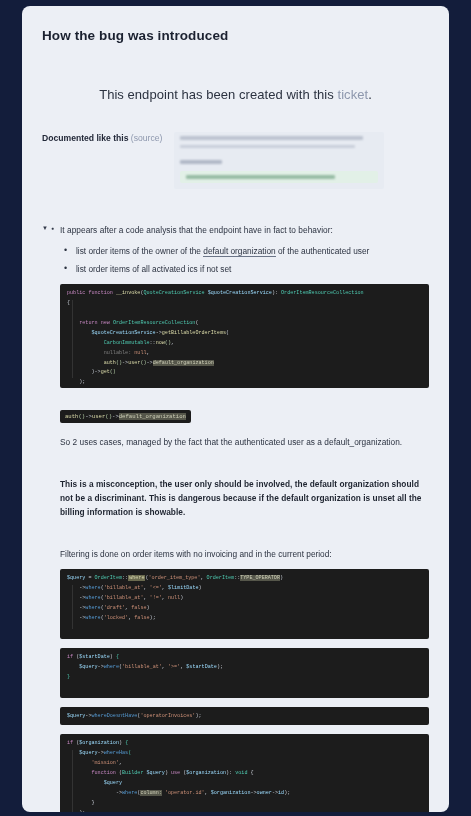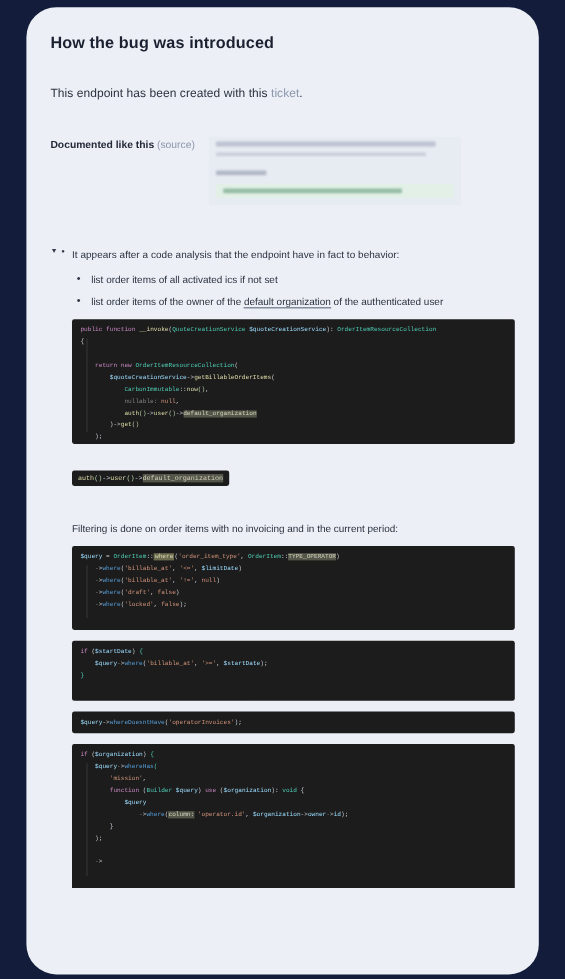--- a/index.html
+++ b/index.html
@@ -12,40 +12,41 @@
   #page {
     position: relative;
     width: 471px; height: 816px;
     background: #131d3b;
   }
   .card {
     position: absolute;
     left: 22px; top: 6px;
     width: 427px; height: 806px;
     background: #eceff5;
-    border-radius: 25px;
+    border-radius: 8px;
     overflow: hidden;
   }
   .card-inner {
     padding: 18px 20px 0 20px;
     position: relative;
     height: 100%;
   }
   .page-title {
     font-size: 13.5px;
     font-weight: bold;
     color: #1b2130;
     letter-spacing: 0.1px;
     margin-top: 4px;
   }
   .intro {
-    font-size: 10px;
-    color: #2b3240;
-    margin-top: 30px;
+    font-size: 13px;
+    color: #2b3240;
+    margin-top: 44px;
     letter-spacing: 0.05px;
+    text-align: center;
   }
   .link-muted { color: #8d97ad; }
   .doc-row {
     margin-top: 30px;
     display: flex;
     align-items: flex-start;
     gap: 4px;
   }
   .doc-label {
     font-size: 8.6px;
@@ -201,42 +202,44 @@
       <div class="see-more">
         <span class="caret">▼</span>
         <span class="bullet">●</span>
       </div>
 
       <div class="body-indent">
         <div class="para" style="margin-top:12px">It appears after a code analysis that the endpoint have in fact to behavior:</div>
 
         <ul class="bullets">
           <li>
-            <span>list order items of all activated ics if not set</span>
+            <span>list order items of the owner of the </span><span class="uline">default organization</span><span> of the authenticated user</span>
           </li>
           <li>
-            <span>list order items of the owner of the </span><span class="uline">default organization</span><span> of the authenticated user</span>
+            <span>list order items of all activated ics if not set</span>
           </li>
         </ul>
 
         <div class="code tall1"><span class="gutter"></span><span class="kw">public</span> <span class="kw">function</span> <span class="fn">__invoke</span>(<span class="cls">QuoteCreationService</span> <span class="var">$quoteCreationService</span>): <span class="cls">OrderItemResourceCollection</span>
 {
 
     <span class="kw">return</span> <span class="kw">new</span> <span class="cls">OrderItemResourceCollection</span>(
         <span class="var">$quoteCreationService</span>-&gt;<span class="fn">getBillableOrderItems</span>(
             <span class="cls">CarbonImmutable</span>::<span class="fn">now</span><span class="num">()</span>,
             <span class="grey">nullable:</span> <span class="str">null</span>,
             <span class="fn">auth</span><span class="num">()</span>-&gt;<span class="fn">user</span><span class="num">()</span>-&gt;<span class="hl-dim">default_organization</span>
         )-&gt;<span class="fn">get</span><span class="num">()</span>
     );
 }</div>
 
         <div class="snippet"><span class="fn">auth</span><span class="num">()</span>-&gt;<span class="fn">user</span><span class="num">()</span>-&gt;<span class="hl-dim">default_organization</span></div>
 
-
+        <div class="para" style="margin-top:12px">So 2 uses cases, managed by the fact that the authenticated user as a default_organization.</div>
+
+        <div class="para strong mt">This is a misconception, the user only should be involved, the default organization should not be a discriminant. This is dangerous because if the default organization is unset all the billing information is showable.</div>
 
         <div class="filter-label">Filtering is done on order items with no invoicing and in the current period:</div>
 
         <div class="code q1"><span class="gutter"></span><span class="var">$query</span> = <span class="cls">OrderItem</span>::<span class="hl-token">where</span>(<span class="str">'order_item_type'</span>, <span class="cls">OrderItem</span>::<span class="hl-dim">TYPE_OPERATOR</span>)
     -&gt;<span class="kw2">where</span>(<span class="str">'billable_at'</span>, <span class="str">'&lt;='</span>, <span class="var">$limitDate</span>)
     -&gt;<span class="kw2">where</span>(<span class="str">'billable_at'</span>, <span class="str">'!='</span>, <span class="str">null</span>)
     -&gt;<span class="kw2">where</span>(<span class="str">'draft'</span>, <span class="str">false</span>)
     -&gt;<span class="kw2">where</span>(<span class="str">'locked'</span>, <span class="str">false</span>);</div>
 
         <div class="code q2"><span class="kw">if</span> (<span class="var">$startDate</span>) <span class="cls">{</span>

